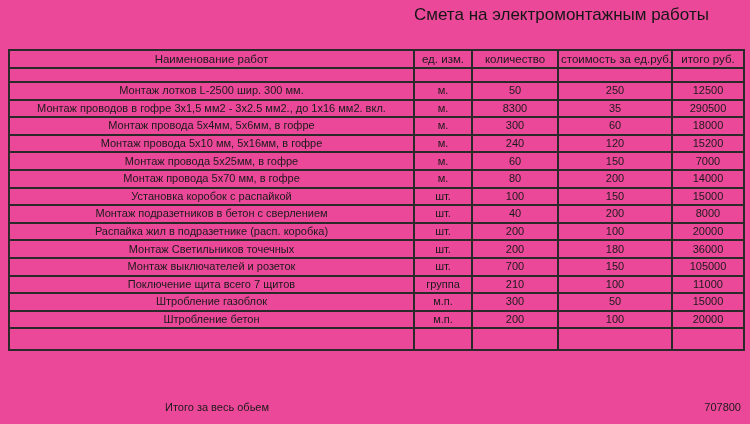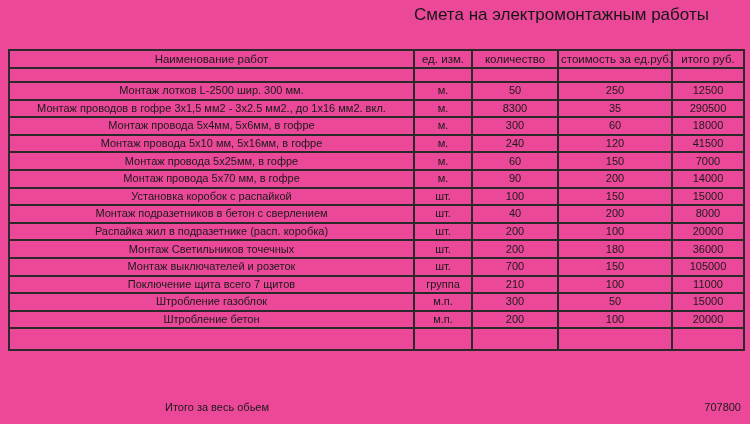--- a/index.html
+++ b/index.html
@@ -110,33 +110,33 @@
           <td>м.</td>
           <td>300</td>
           <td>60</td>
           <td>18000</td>
         </tr>
         <tr>
           <td>Монтаж провода 5х10 мм, 5х16мм,  в гофре</td>
           <td>м.</td>
           <td>240</td>
           <td>120</td>
-          <td>41500</td>
+          <td>15200</td>
         </tr>
         <tr>
           <td>Монтаж провода 5х25мм,  в гофре</td>
           <td>м.</td>
           <td>60</td>
           <td>150</td>
           <td>7000</td>
         </tr>
         <tr>
           <td>Монтаж провода 5х70 мм,  в гофре</td>
           <td>м.</td>
-          <td>90</td>
+          <td>80</td>
           <td>200</td>
           <td>14000</td>
         </tr>
         <tr>
           <td>Установка коробок с распайкой</td>
           <td>шт.</td>
           <td>100</td>
           <td>150</td>
           <td>15000</td>
         </tr>

